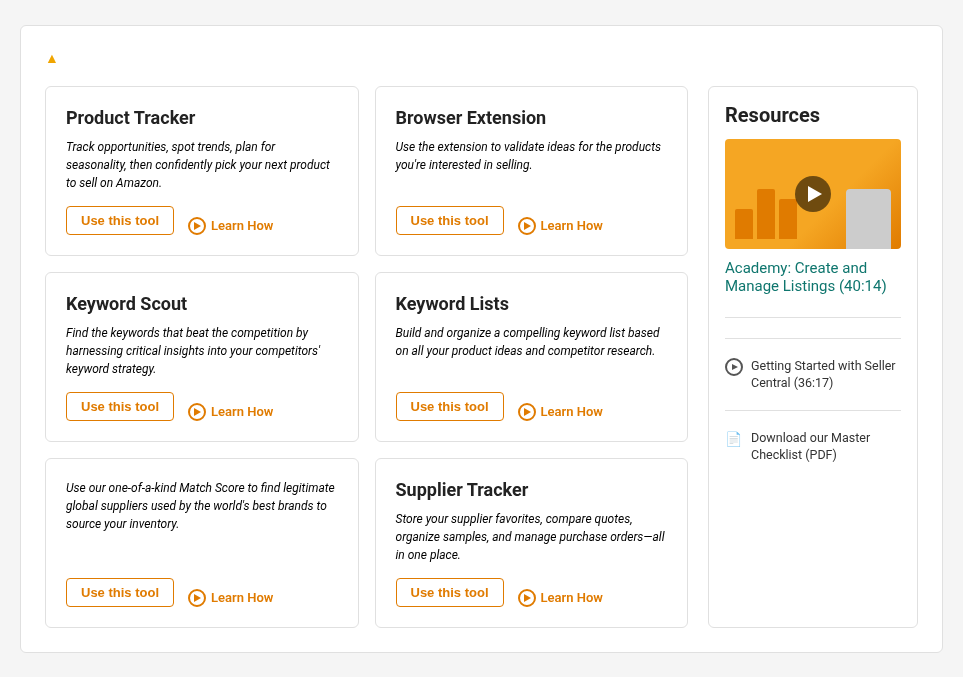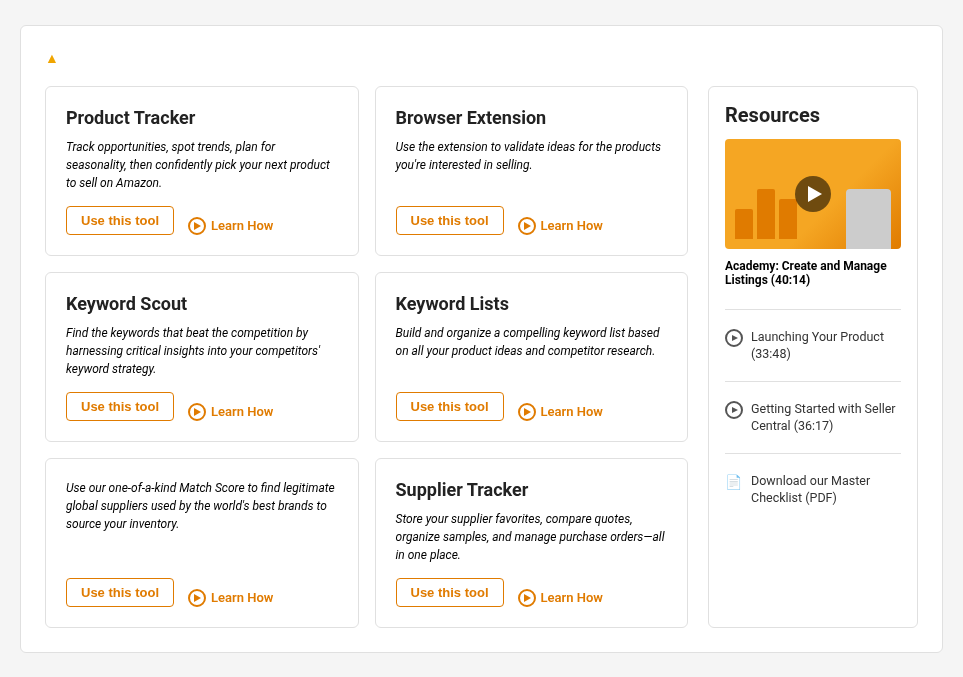--- a/index.html
+++ b/index.html
@@ -177,23 +177,23 @@
     }
     .video-play-triangle {
       width: 0;
       height: 0;
       border-top: 8px solid transparent;
       border-bottom: 8px solid transparent;
       border-left: 14px solid #fff;
       margin-left: 3px;
     }
     .video-caption {
-      font-size: 12px;
-      color: #000000;
-      font-weight: 700;
+      font-size: 15px;
+      color: #0f766e;
+      font-weight: 400;
       margin-bottom: 12px;
     }
     .resources-divider {
       border: none;
       border-top: 1px solid #e0e0e0;
       margin: 10px 0;
     }
     .resource-item {
       display: flex;
       align-items: flex-start;
@@ -341,26 +341,20 @@
         <div class="video-person"></div>
         <div class="video-play-btn">
           <div class="video-play-triangle"></div>
         </div>
       </div>
 
       <div class="video-caption">Academy: Create and Manage Listings (40:14)</div>
 
       <hr class="resources-divider">
 
-      <div class="resource-item">
-        <div class="resource-play-icon">
-          <div class="resource-play-triangle"></div>
-        </div>
-        <span class="resource-label">Launching Your Product (33:48)</span>
-      </div>
 
       <hr class="resources-divider">
 
       <div class="resource-item">
         <div class="resource-play-icon">
           <div class="resource-play-triangle"></div>
         </div>
         <span class="resource-label">Getting Started with Seller Central (36:17)</span>
       </div>
 

